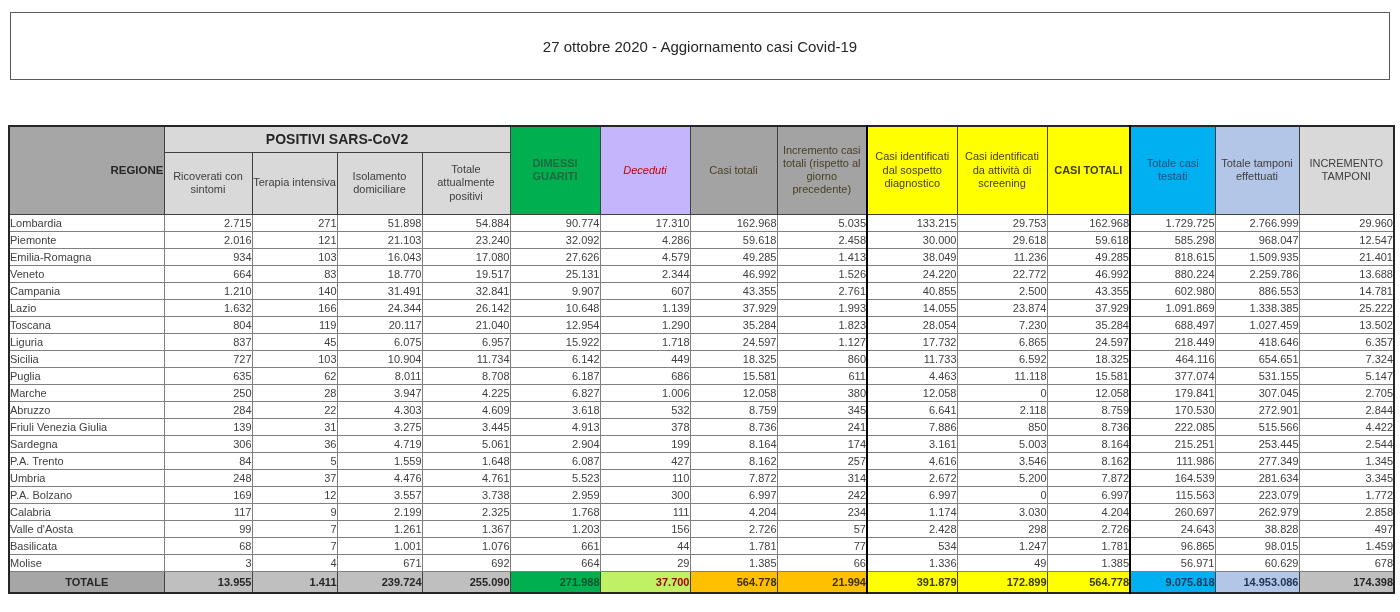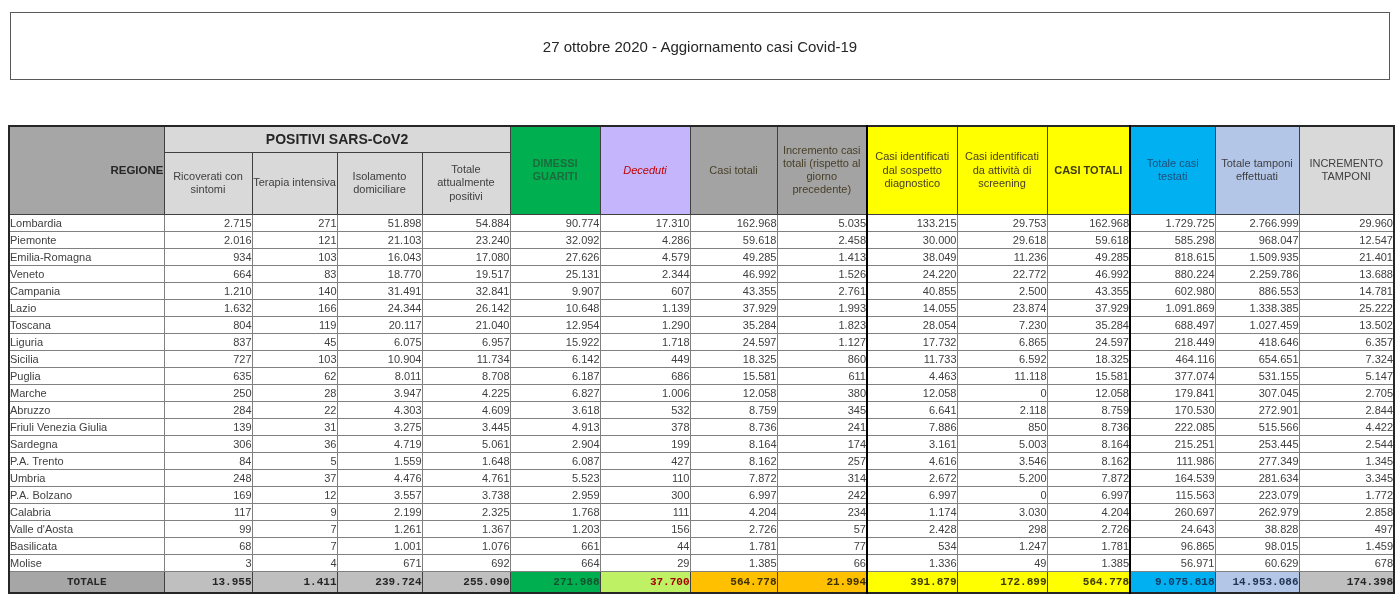--- a/index.html
+++ b/index.html
@@ -52,21 +52,21 @@
 
   
   .data-row td { height:17px; background:#ffffff; }
   .region-cell { text-align:left; padding-left:4px; }
   .num-cell { text-align:right; padding-right:4px; font-variant-numeric:tabular-nums; }
 
   
   .bL { border-left:2px solid #000000 !important; }
 
   
-  .total-row td { height:22px; font-weight:bold; color:#262626; border-color:#404040;font-family:Liberation Mono, monospace; }
+  .total-row td { height:22px; font-weight:bold; color:#262626; border-color:#404040; }
   .total-row .region-cell { background:#a6a6a6; text-align:center; padding-left:0; }
   .total-row .c0, .total-row .c1, .total-row .c2, .total-row .c3 { background:#bfbfbf; }
   .total-row .c4  { background:#00b050; color:#14522d; }
   .total-row .c5  { background:#bef264; color:#a50000; }
   .total-row .c6, .total-row .c7 { background:#ffc000; color:#3d2f00; }
   .total-row .c8, .total-row .c9, .total-row .c10 { background:#ffff00; color:#3d3a00; }
   .total-row .c11 { background:#00b0f0; color:#17375e; }
   .total-row .c12 { background:#b4c6e7; color:#1f3350; }
   .total-row .c13 { background:#bfbfbf; }
 </style>

